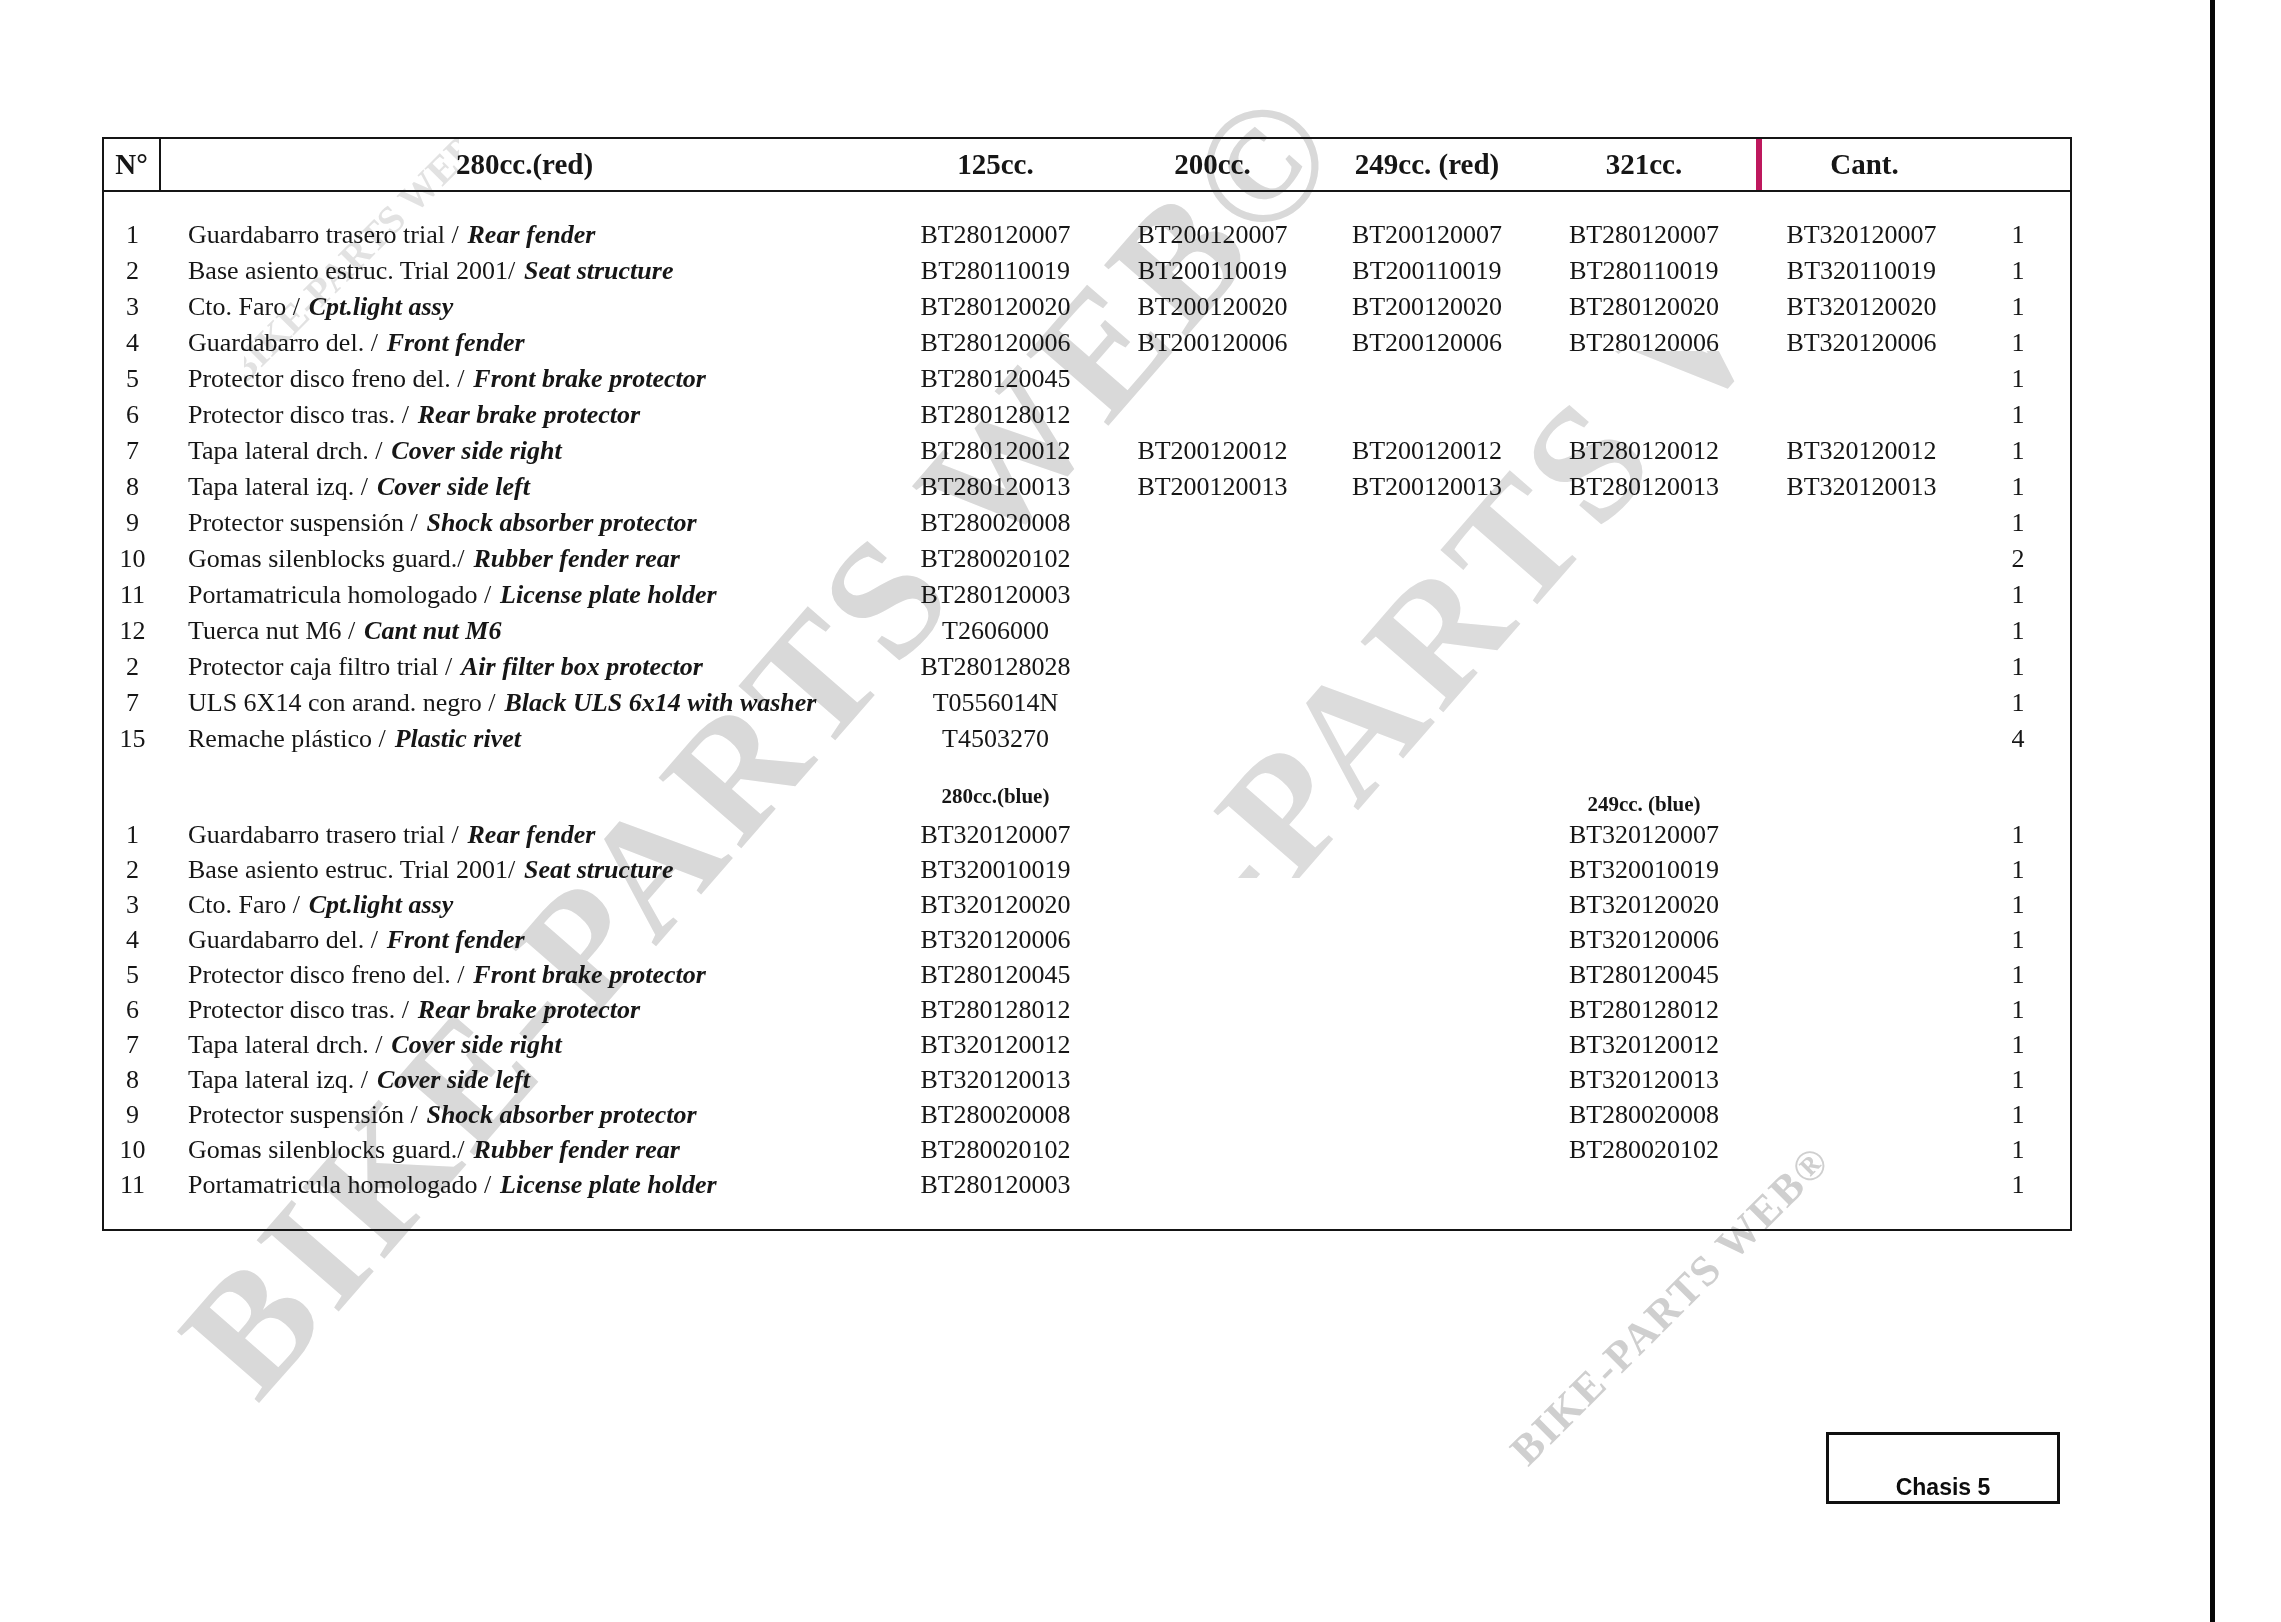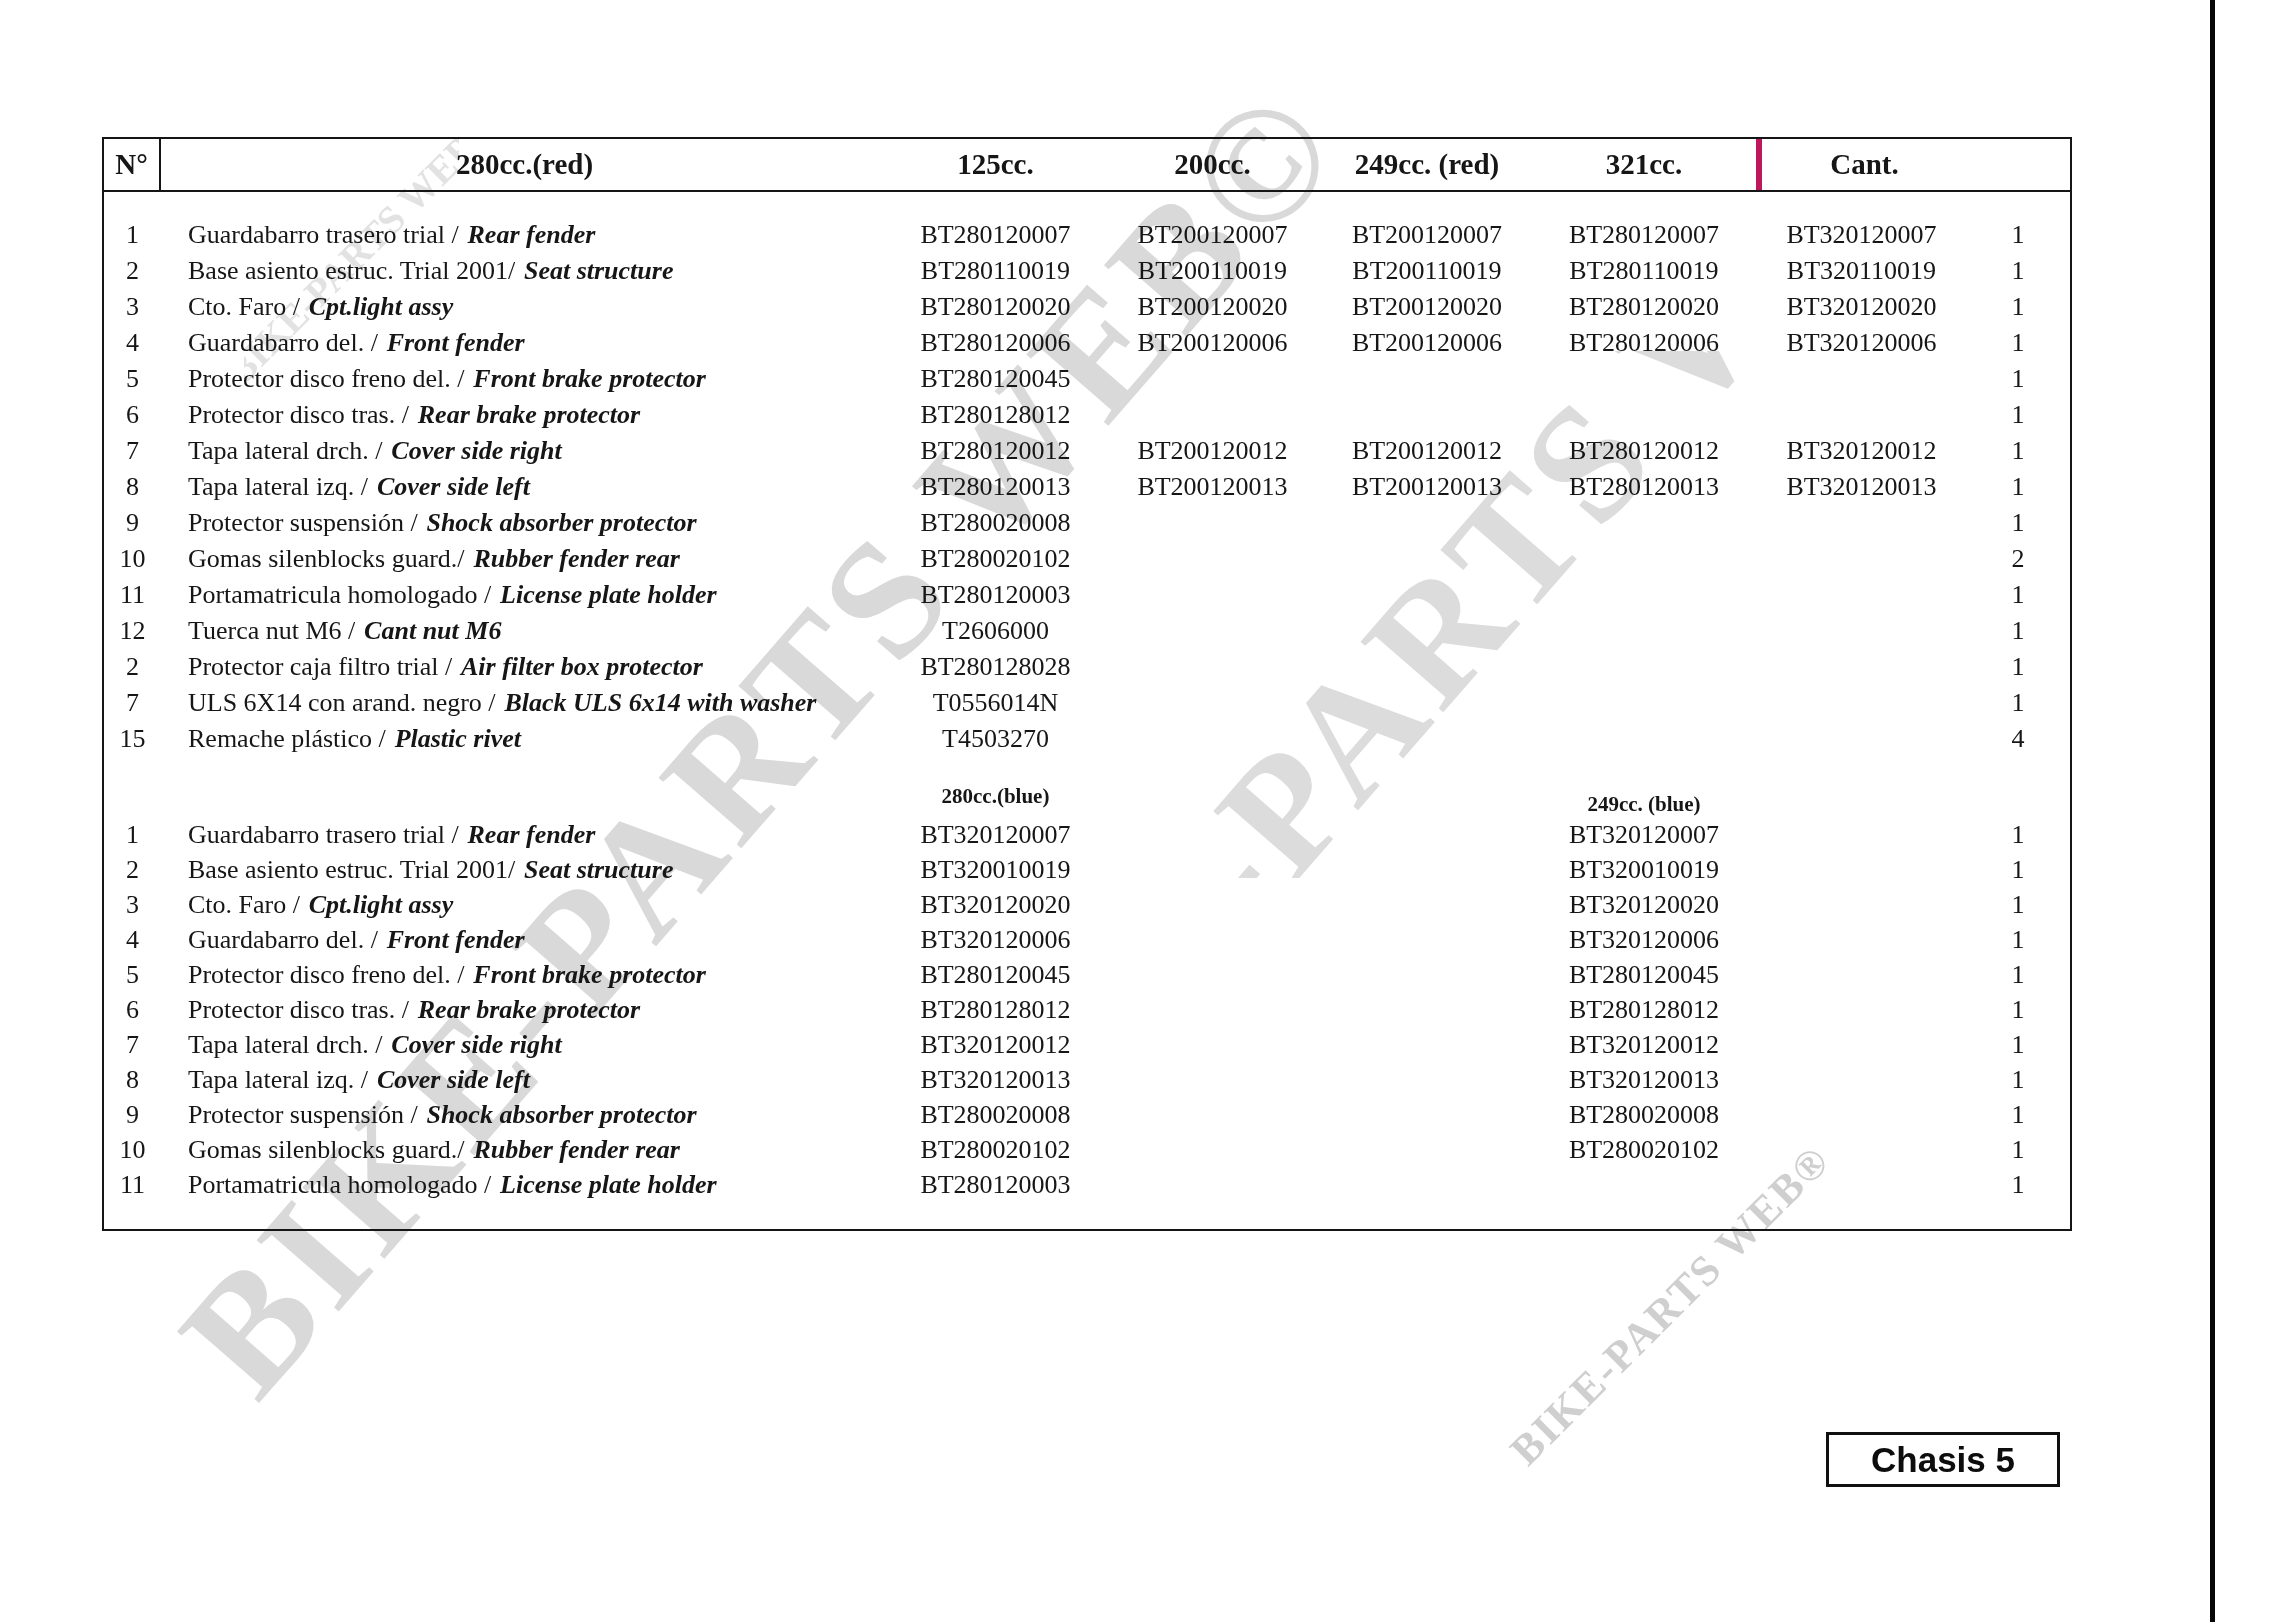--- a/index.html
+++ b/index.html
@@ -57,25 +57,25 @@
   .c-desc{justify-content:flex-start;padding-left:27px;}
   .c-part{justify-content:center;}
   .it{font-style:italic;margin-left:8.8px;font-weight:bold;}
   .subcell{display:flex;align-items:center;justify-content:center;
            font-weight:bold;font-size:21px;}
   .sub-280{grid-column:3;}
   .sub-249{grid-column:6;margin-top:16px;}
 
   
   .chasis-box{
-    position:absolute;left:1826px;top:1432px;width:234px;height:55px;
+    position:absolute;left:1826px;top:1432px;width:234px;height:72px;
     box-sizing:border-box;border:3.9px solid #101010;background:#ffffff;
-    display:flex;align-items:center;justify-content:center;z-index:4;
+    display:flex;align-items:flex-end;justify-content:center;z-index:4;
     font-family:"Liberation Sans","DejaVu Sans",sans-serif;
-    font-weight:bold;font-size:35px;color:#0d0d0d;
+    font-weight:bold;font-size:23px;color:#0d0d0d;
   }
 </style>
 </head>
 <body>
 
 <div class="page">
 
   <div class="wm wm-big wm-a">BIKE-PARTS WEB©</div>
   <div class="wm-clip">
     <div class="wm wm-big wm-b">BIKE-PARTS WEB©</div>

